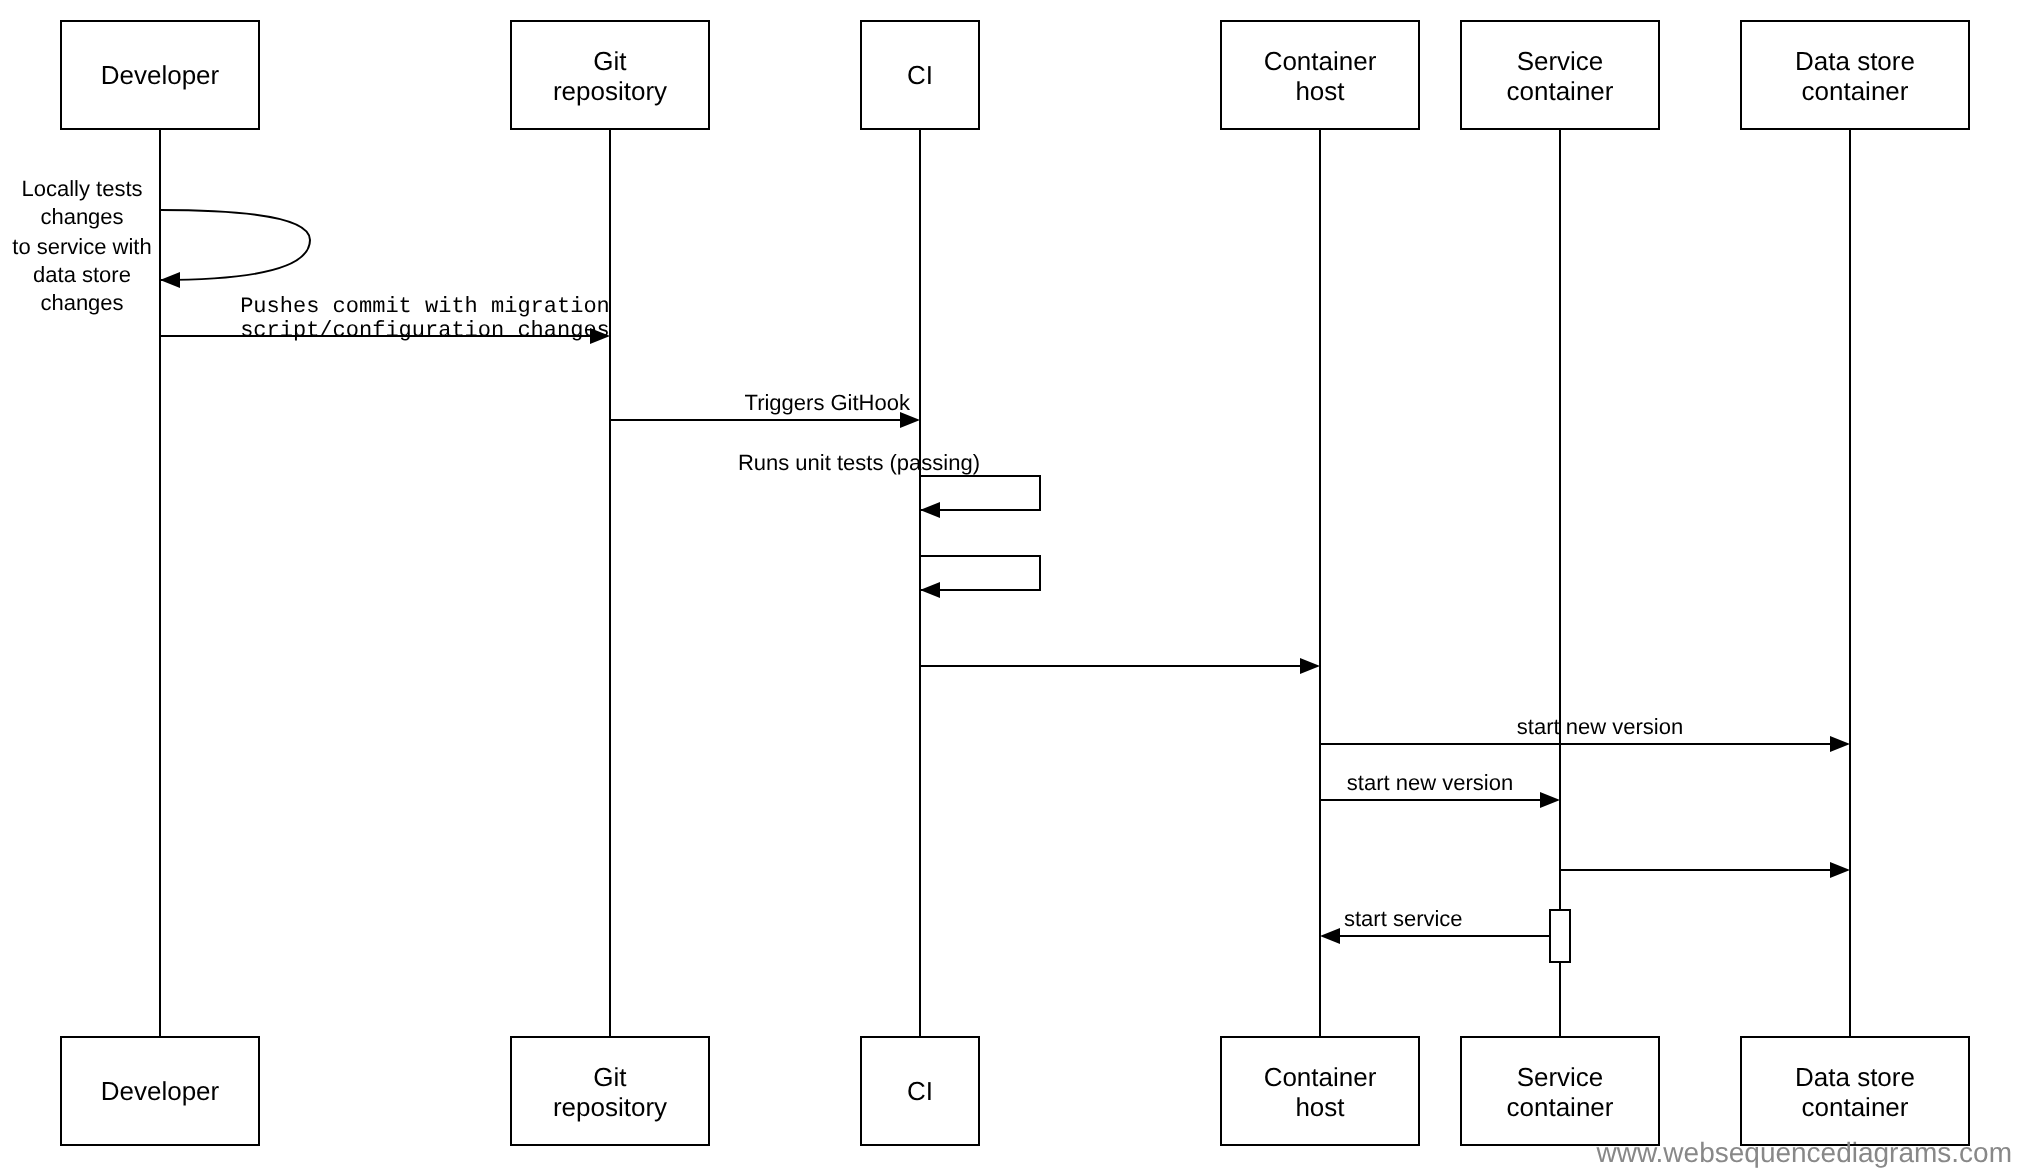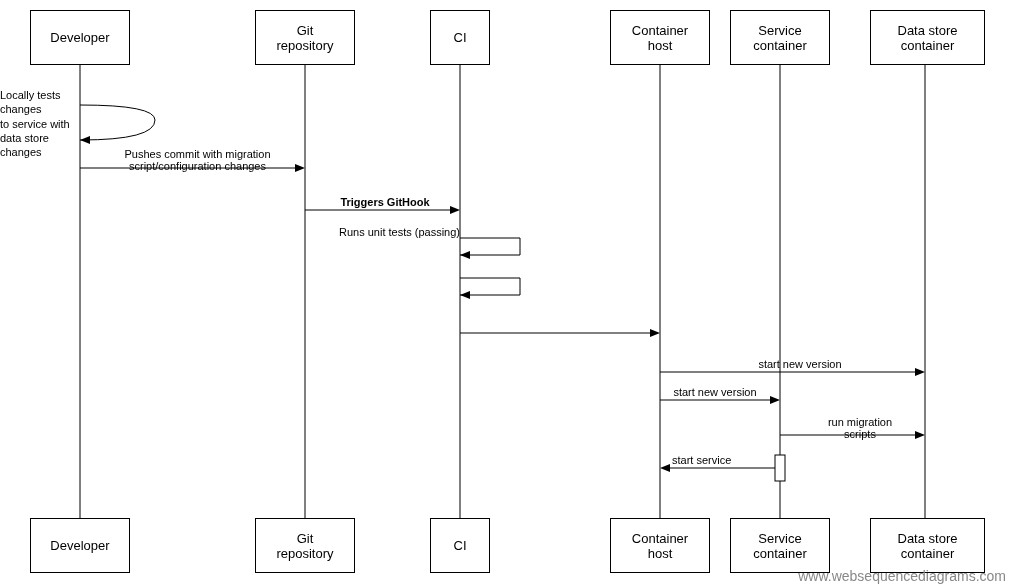--- a/index.html
+++ b/index.html
@@ -110,48 +110,45 @@
   <div class="actor-box" style="left:730px;top:10px;width:100px;height:55px;">Service<br>container</div>
   <div class="actor-box" style="left:870px;top:10px;width:115px;height:55px;">Data store<br>container</div>
 
   <div class="actor-box" style="left:30px;top:518px;width:100px;height:55px;">Developer</div>
   <div class="actor-box" style="left:255px;top:518px;width:100px;height:55px;">Git<br>repository</div>
   <div class="actor-box" style="left:430px;top:518px;width:60px;height:55px;">CI</div>
   <div class="actor-box" style="left:610px;top:518px;width:100px;height:55px;">Container<br>host</div>
   <div class="actor-box" style="left:730px;top:518px;width:100px;height:55px;">Service<br>container</div>
   <div class="actor-box" style="left:870px;top:518px;width:115px;height:55px;">Data store<br>container</div>
 
-  <div class="arrow-label" style="left:0px;top:88px;width:82px;text-align:left;line-height:1.3;">
+  <div class="arrow-label" style="left:0px;top:88px;width:82px;text-align:center;line-height:1.3;">
     Locally tests changes<br>to service with<br>data store changes
   </div>
 
-  <div class="arrow-label" style="left:100px;top:148px;width:195px;">
+  <div class="arrow-label" style="left:115px;top:148px;width:195px;font-family:Liberation Mono, monospace;">
     Pushes commit with migration<br>script/configuration changes
   </div>
 
-  <div class="arrow-label" style="left:315px;top:196px;width:140px;text-align:center;font-weight:bold;">
+  <div class="arrow-label" style="left:315px;top:196px;width:140px;text-align:right;">
     Triggers GitHook
   </div>
 
-  <div class="arrow-label" style="left:327px;top:226px;width:145px;">
+  <div class="arrow-label" style="left:345px;top:226px;width:145px;text-align:right;">
     Runs unit tests (passing)
   </div>
 
 
 
   <div class="arrow-label" style="left:720px;top:358px;width:160px;text-align:center;">
     start new version
   </div>
 
   <div class="arrow-label" style="left:655px;top:386px;width:120px;text-align:center;">
     start new version
   </div>
 
-  <div class="arrow-label" style="left:800px;top:416px;width:120px;text-align:center;">
-    run migration<br>scripts
-  </div>
 
   <div class="arrow-label" style="left:672px;top:454px;width:100px;text-align:left;">
     start service
   </div>
 
   <div class="watermark">www.websequencediagrams.com</div>
 </div>
 
 </body></html>

